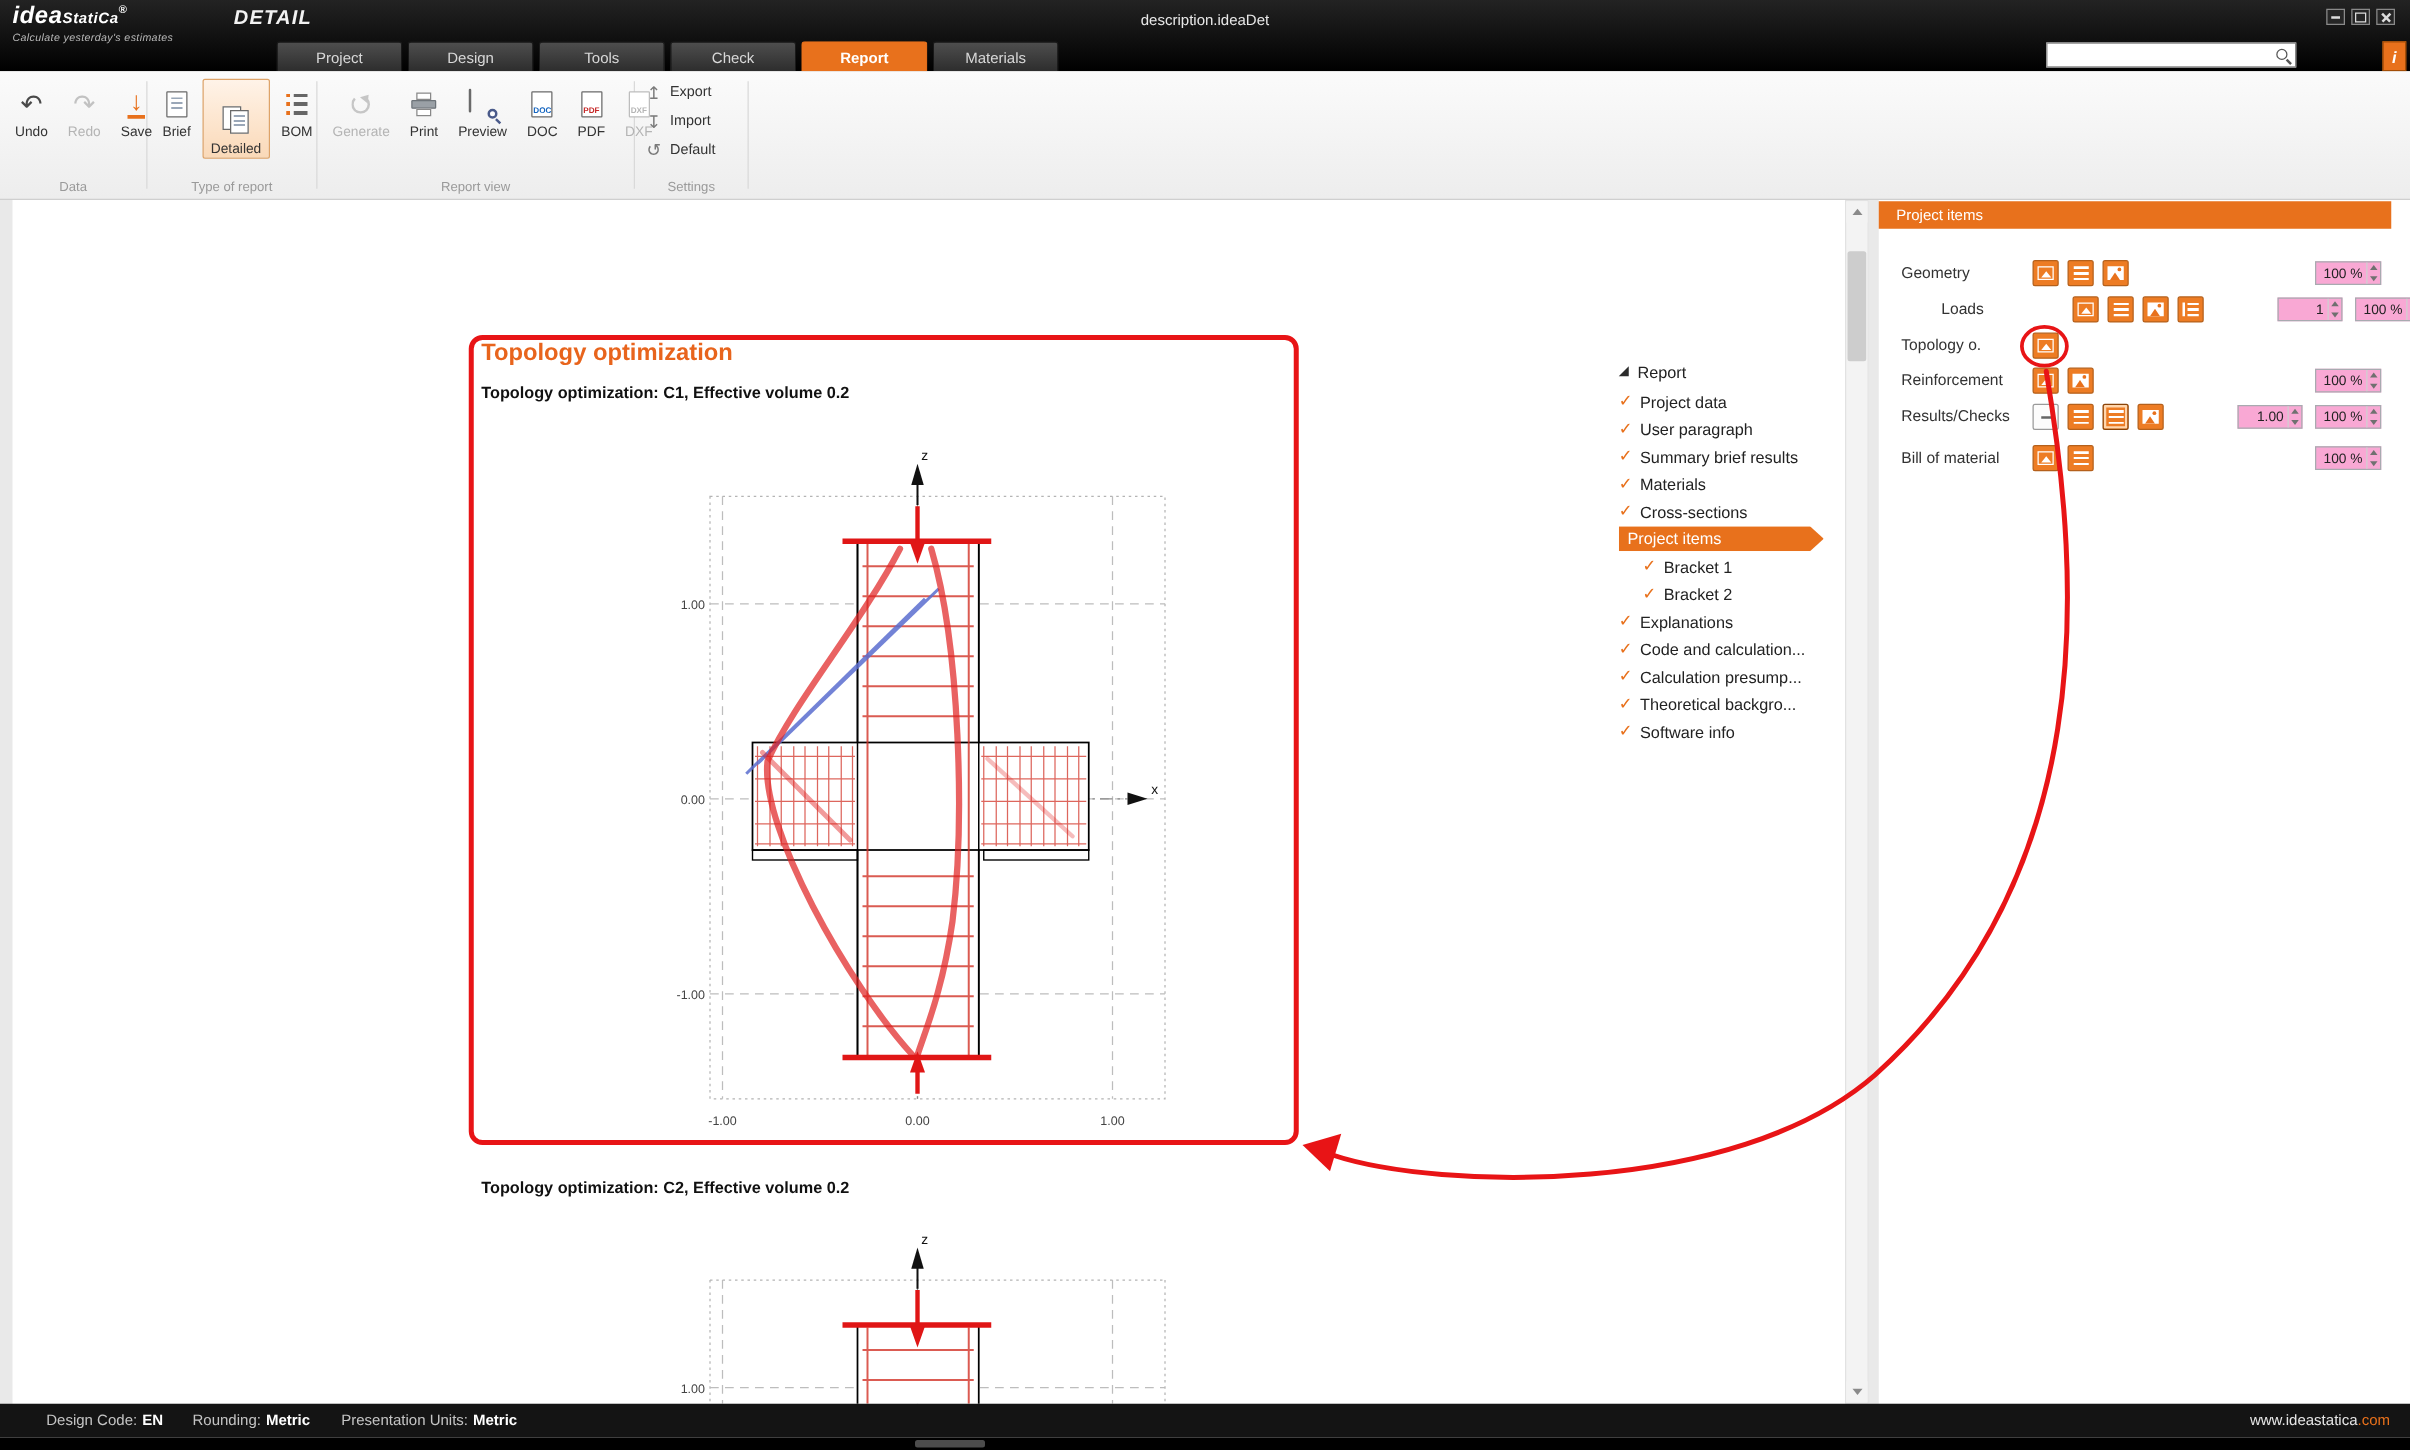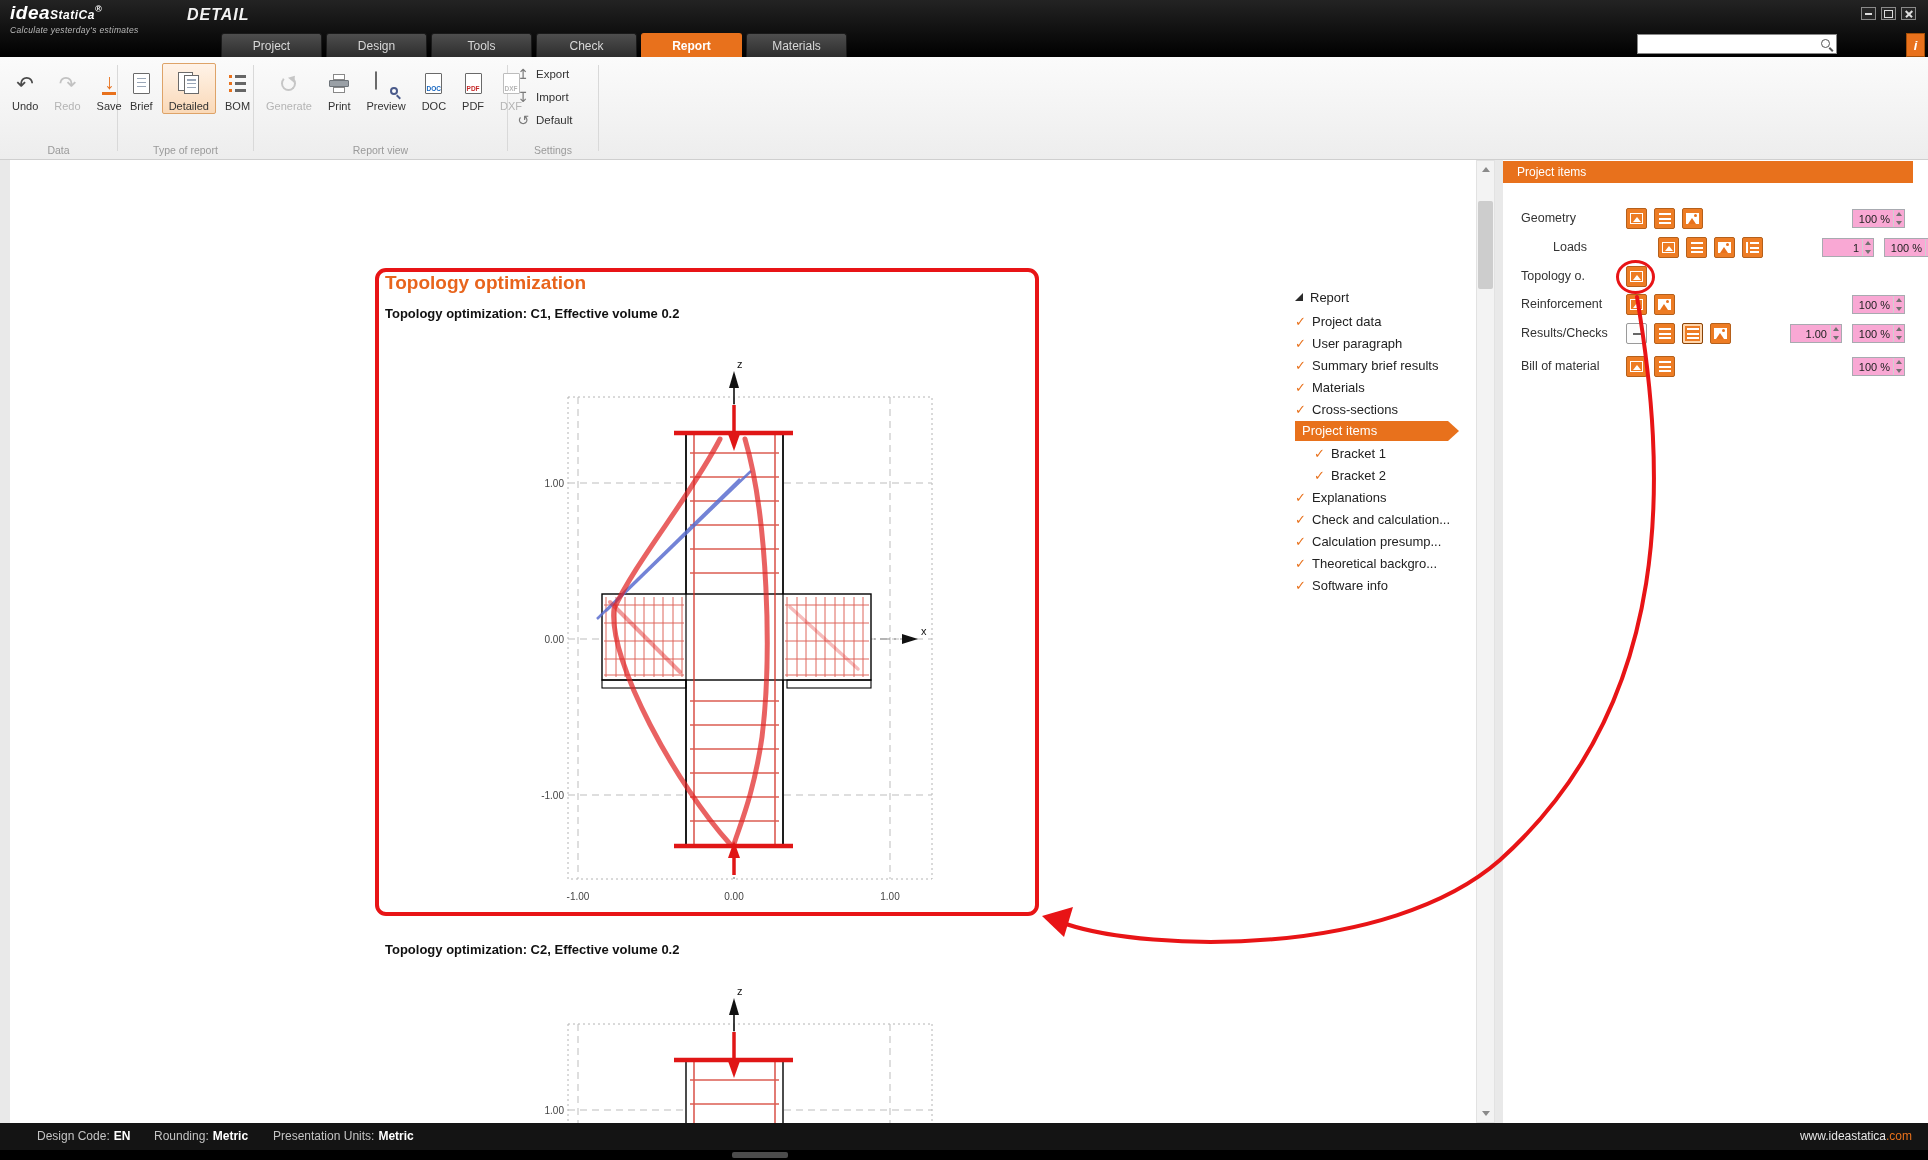--- a/index.html
+++ b/index.html
@@ -42,21 +42,21 @@
   .ribbon{position:absolute;left:0;top:57px;width:100%;height:103px;background:linear-gradient(#fbfbfb,#ededed);
           border-bottom:1px solid #cfcfcf;display:flex;}
   .rgroup{position:relative;height:100%;padding:5px 4px 18px;}
   .glabel{position:absolute;left:0;right:0;bottom:3px;text-align:center;font-size:10.5px;color:#9a9a9a;}
   .rsep{width:1px;background:#d9d9d9;margin:8px 0;}
   .rbtns{display:flex;align-items:flex-start;height:100%;}
   .rbtn{display:flex;flex-direction:column;align-items:center;padding:4px 7px 2px;margin:1px;border-radius:2px;}
   .rbtn .ric{height:32px;display:flex;align-items:center;justify-content:center;}
   .rbtn .rlb{font-size:11px;color:#333;margin-top:1px;white-space:nowrap;}
   .rbtn.disabled .rlb{color:#b4b4b4;}
-  .rbtn.selected{background:linear-gradient(#fff3e8,#fad9b8);border:1px solid #dea368;padding:3px 6px 1px;}
+  .rbtn.selected{background:linear-gradient(#fff3e8,#fad9b8);border:1px solid #dea368;padding:16px 6px 1px;}
   .char-ic{font-size:21px;line-height:1;color:#4a4a4a;}
   .char-ic.dis{color:#c2c2c2;}
   .char-ic.orange{color:#e8711c;font-weight:bold;}
   .ic-save{display:flex;flex-direction:column;align-items:center;}
   .ic-save .bar{width:14px;height:3px;background:#e8711c;margin-top:0px;}
   .ic-doc{width:17px;height:21px;background:#fff;border:1px solid #6a6a6a;border-radius:1px;position:relative;}
   .ic-doc.lines::before{content:"";position:absolute;left:3px;right:3px;top:4px;height:11px;
       background:repeating-linear-gradient(to bottom,#9aa7b8 0 1.5px,transparent 1.5px 4px);}
   .ic-doc .mini{position:absolute;left:0;right:0;bottom:1px;text-align:center;font-size:6.5px;font-weight:bold;}
   .ic-doc.gray{border-color:#bdbdbd;}
@@ -154,20 +154,21 @@
 <div id="app">
 
   <div class="header">
     <div class="logo">
       <div class="l1">
         <span>idea</span><span class="sub">StatiCa</span><span class="reg">®</span>
       </div>
       <div class="tag">Calculate yesterday's estimates</div>
     </div>
     <div class="mode">DETAIL</div>
+    <div class="doc-title">description.ideaDet</div>
     <div class="winbtns">
       <div class="wbtn wmin"></div>
       <div class="wbtn wmax"></div>
       <div class="wbtn wclose"></div>
     </div>
 
     <nav class="tabstrip">
       <div class="tab">Project</div>
       <div class="tab">Design</div>
       <div class="tab">Tools</div>
@@ -490,21 +491,21 @@
     <div class="trow ind">
         <span class="chk">✓</span>
         <span>Bracket 2</span>
       </div>
     <div class="trow">
         <span class="chk">✓</span>
         <span>Explanations</span>
       </div>
     <div class="trow">
         <span class="chk">✓</span>
-        <span>Check and calculation...</span>
+        <span>Code and calculation...</span>
       </div>
     <div class="trow">
         <span class="chk">✓</span>
         <span>Calculation presump...</span>
       </div>
     <div class="trow">
         <span class="chk">✓</span>
         <span>Theoretical backgro...</span>
       </div>
     <div class="trow">

